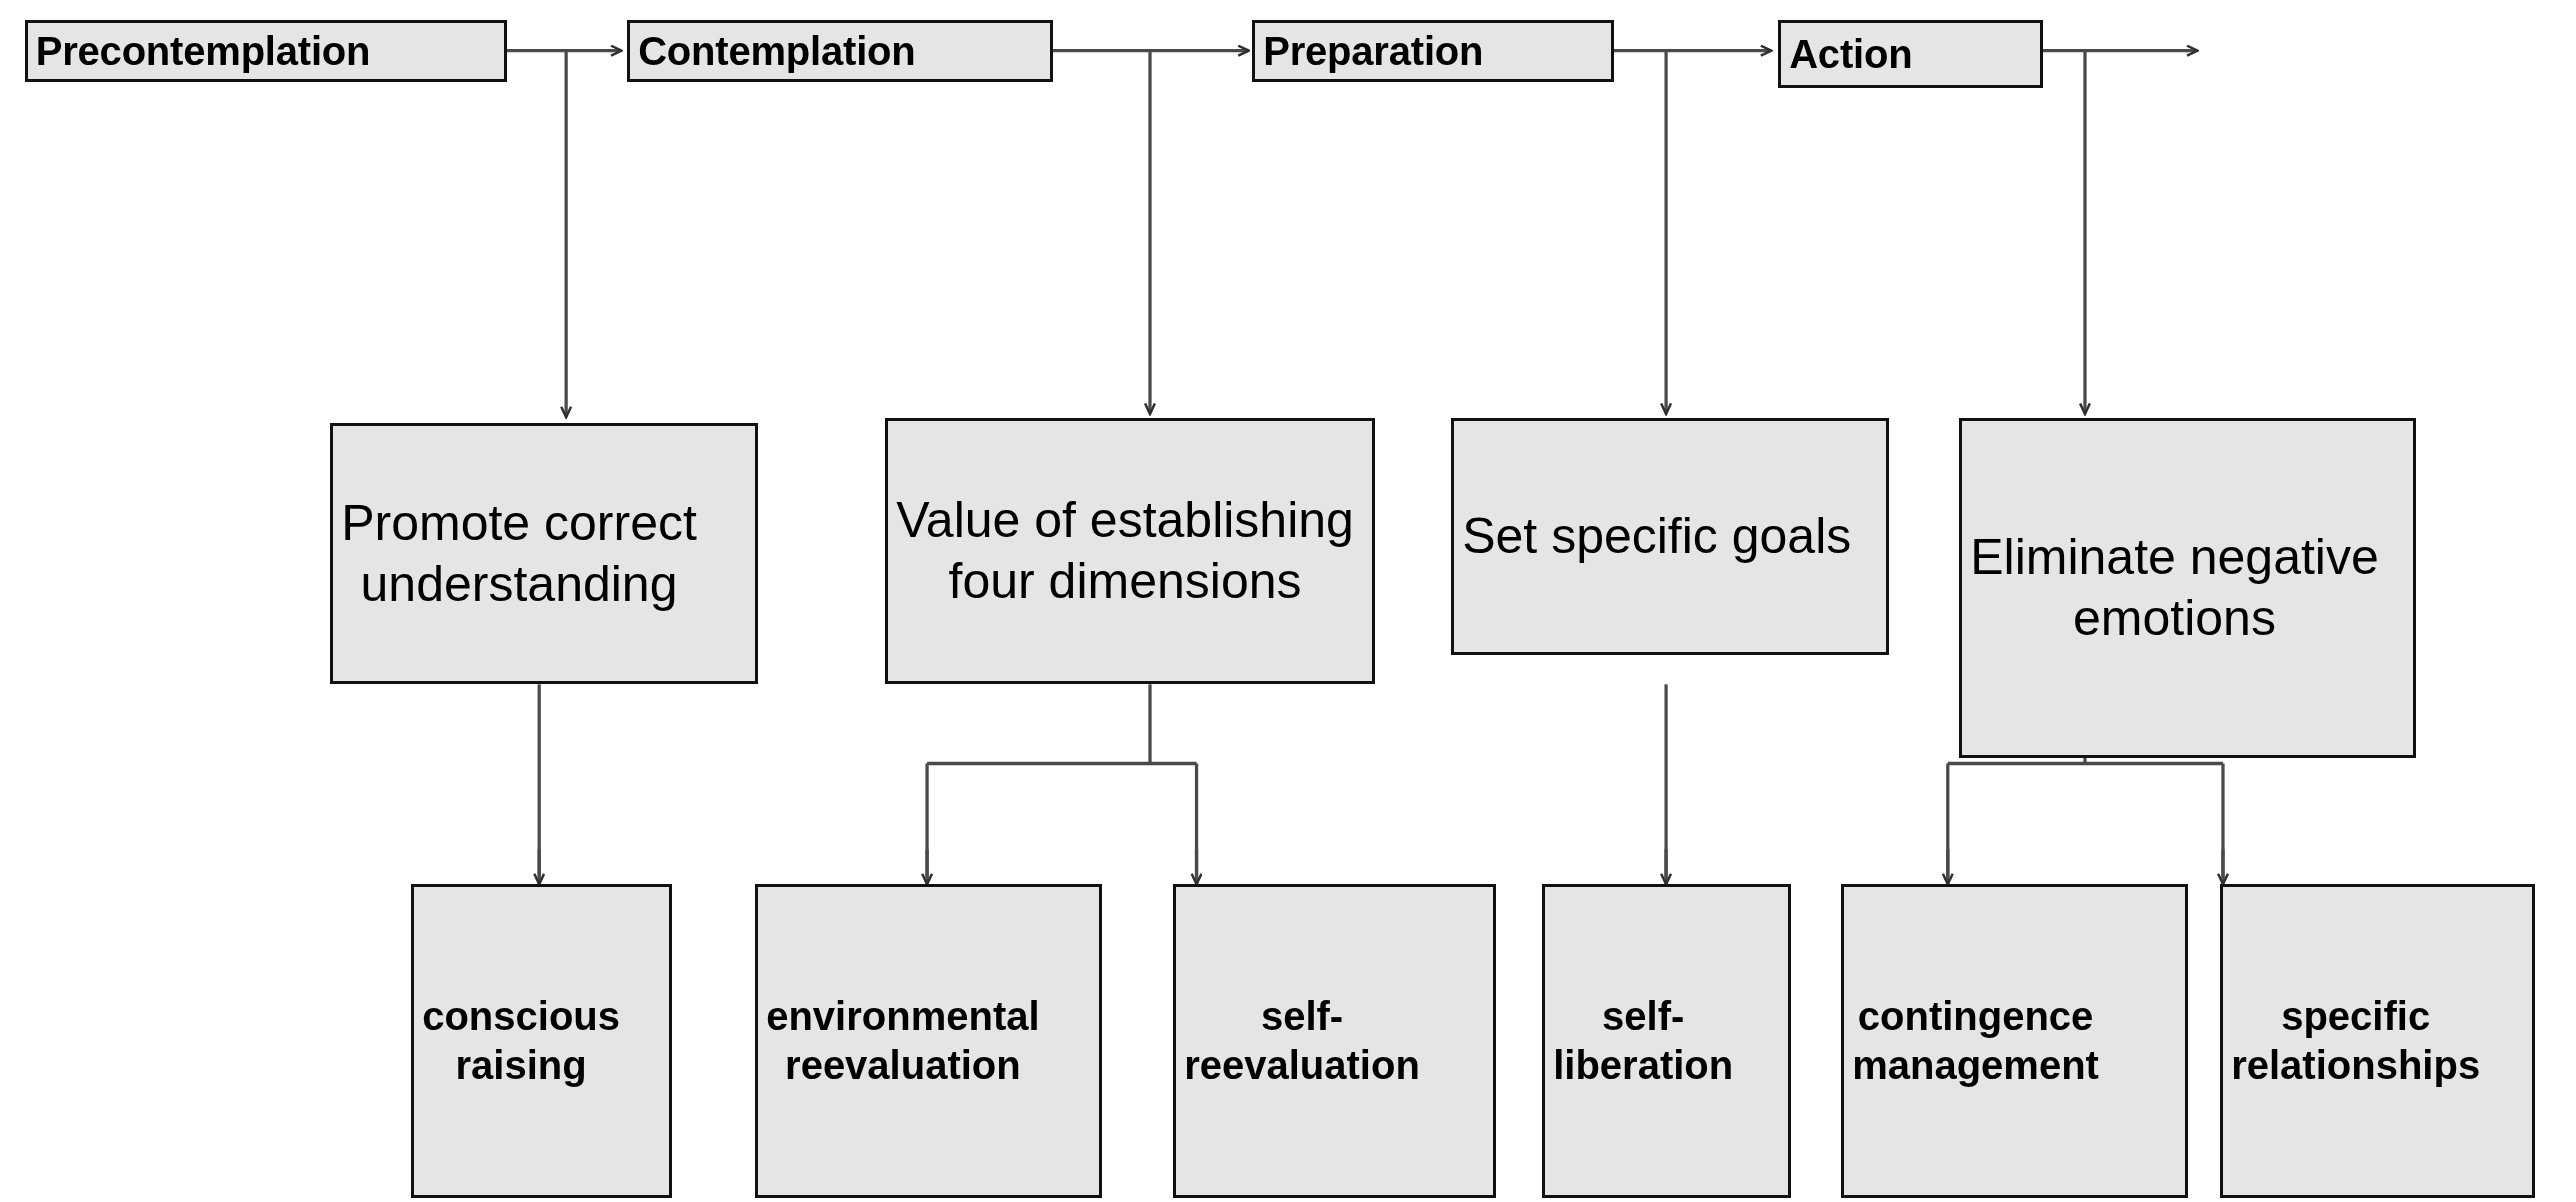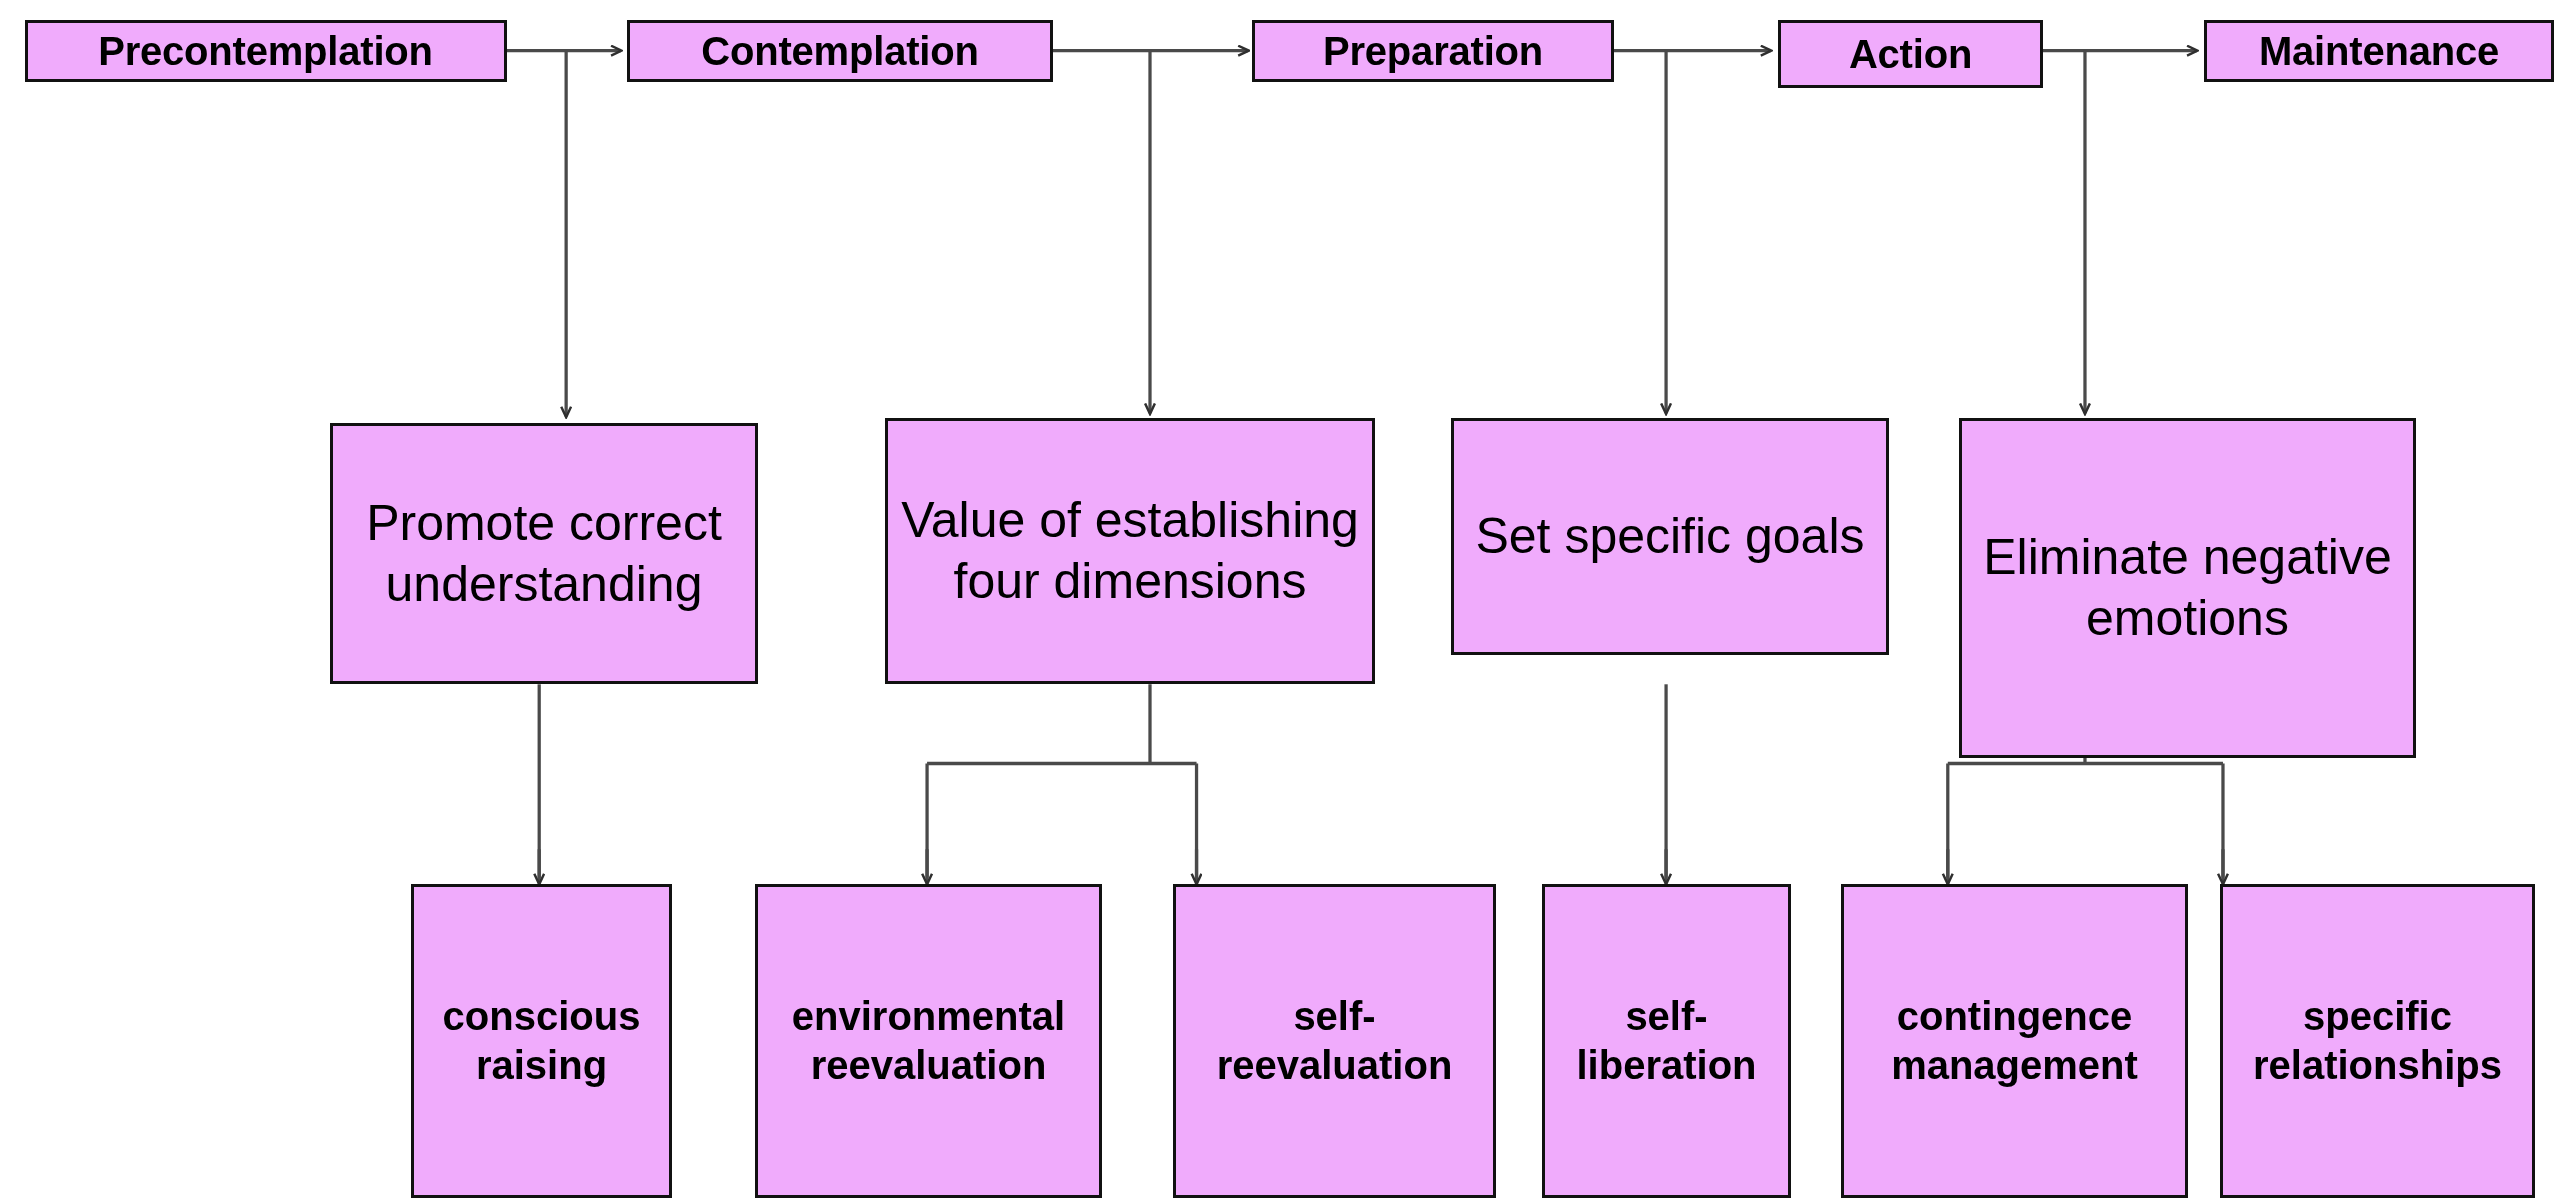--- a/index.html
+++ b/index.html
@@ -13,24 +13,23 @@
     width: 2576px;
     height: 1202px;
     background: #ffffff;
     font-family: "Liberation Sans", sans-serif;
     overflow: hidden;
   }
   .box {
     position: absolute;
     box-sizing: border-box;
     border: 3.3px solid #111111;
-    background: #f0abfc;
+    background: #e5e5e5;
     display: flex;
     align-items: center;
-    justify-content: center;
     text-align: center;
     color: #000000;
     line-height: 1.22;
     z-index: 3;
   }
   .stage-box {
     font-weight: bold;
     font-size: 40px;
     letter-spacing: -0.2px;
   }
@@ -108,23 +107,20 @@
   </div>
 
   <div class="box stage-box" style="left:1252px; top:20.4px; width:362px; height:62px;">
     <span class="lbl">Preparation</span>
   </div>
 
   <div class="box stage-box" style="left:1778px; top:20.4px; width:265px; height:68px;">
     <span class="lbl">Action</span>
   </div>
 
-  <div class="box stage-box" style="left:2204px; top:20.4px; width:350px; height:62px;">
-    <span class="lbl">Maintenance</span>
-  </div>
 
   <div class="box strategy-box" style="left:330px; top:423px; width:428px; height:261px;">
     <span class="lbl">Promote correct
 understanding</span>
   </div>
 
   <div class="box strategy-box" style="left:885px; top:418px; width:490px; height:266px;">
     <span class="lbl">Value of establishing
 four dimensions</span>
   </div>

